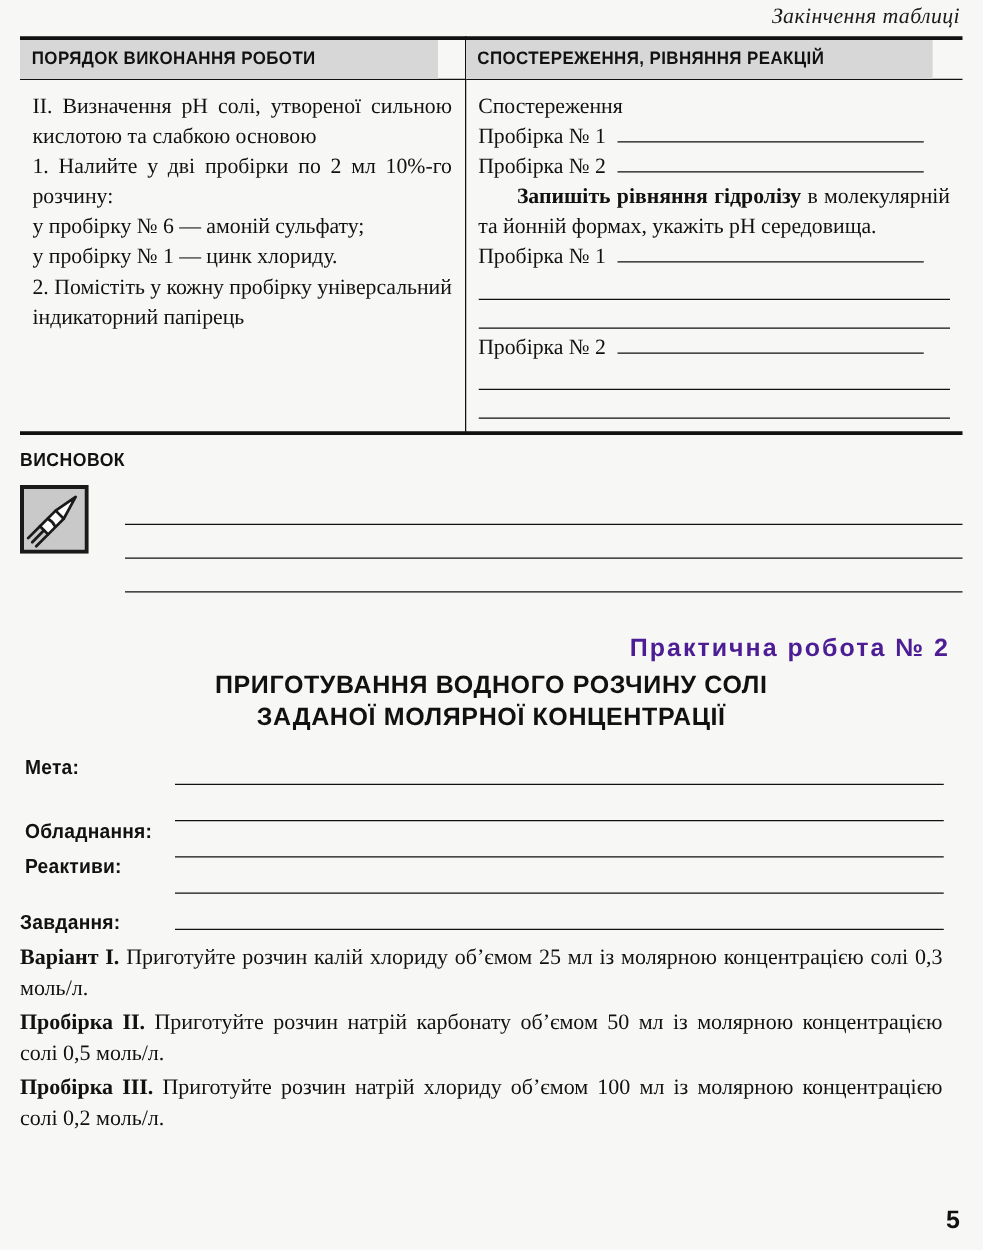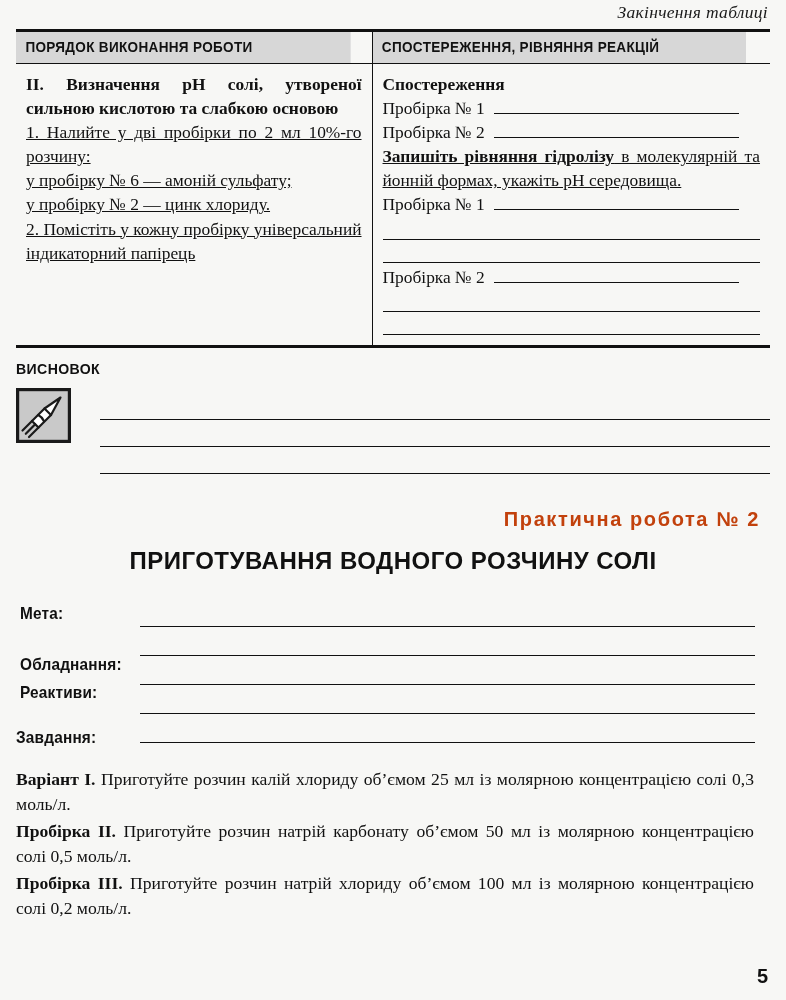--- a/index.html
+++ b/index.html
@@ -64,31 +64,30 @@
   .data-table td {
     vertical-align: top;
     border-right: 1px solid #111;
     padding: 8px 10px 10px 10px;
     font-size: 17.4px;
     line-height: 1.385;
   }
   .data-table td:last-child { border-right: none; }
 
   .cell-lead {
-    font-weight: bold;
+    font-weight: normal;
     text-align: justify;
     text-align-last: left;
     hyphens: manual;
   }
   .cell-par {
     text-align: justify;
     text-align-last: left;
-    text-decoration: underline;
-  }
-  .bold-run { font-weight: bold; }
+  }
+  .bold-run { font-weight: bold; margin-left: 31px; }
 
   
   .inline-rule {
     display: inline-block;
     border-bottom: 1.6px solid #111;
     vertical-align: baseline;
     margin-left: 5px;
     height: 0.95em;
   }
   
@@ -128,44 +127,44 @@
     padding-top: 7px;
   }
   .ruled {
     border-bottom: 1.7px solid #111;
     height: 26px;
   }
 
   
   .pw-kicker {
     text-align: right;
-    color: #c2410c;
+    color: #4c1d95;
     font-family: "Liberation Sans Narrow", "Liberation Sans", sans-serif;
     font-weight: bold;
     font-size: 20px;
     letter-spacing: 1.6px;
     margin-top: 34px;
     padding-right: 10px;
   }
   .pw-title {
     text-align: center;
     font-family: "Liberation Sans Narrow", "Liberation Sans", sans-serif;
     font-weight: bold;
-    font-size: 24px;
+    font-size: 20px;
     letter-spacing: .5px;
     line-height: 1.32;
-    margin-top: 14px;
+    margin-top: 4px;
     color: #111;
     padding: 0 40px;
   }
 
   
   .form-block {
     position: relative;
-    margin-top: 22px;
+    margin-top: 12px;
     height: 122px;
   }
   .form-labels { position: absolute; left: 4px; top: 0; width: 130px; }
   .form-label {
     position: absolute;
     font-family: "Liberation Sans Narrow", "Liberation Sans", sans-serif;
     font-weight: bold;
     font-size: 16.2px;
     letter-spacing: .2px;
     transform: scaleX(0.95);
@@ -195,21 +194,21 @@
     padding-top: 2px;
   }
   .task-text {
     flex: 1 1 auto;
     font-size: 17.6px;
     line-height: 1.4;
     text-align: justify;
     text-align-last: left;
     padding-right: 16px;
   }
-  .variants { margin-top: 20px; padding-right: 16px; }
+  .variants { margin-top: 5px; padding-right: 16px; }
   .variant {
     font-size: 17.6px;
     line-height: 1.42;
     text-align: justify;
     text-align-last: left;
     margin-top: 2px;
   }
   .variant b { font-weight: bold; }
 
   
@@ -236,21 +235,21 @@
         <th style="width:44.5%">ПОРЯДОК ВИКОНАННЯ РОБОТИ</th>
         <th>СПОСТЕРЕЖЕННЯ, РІВНЯННЯ РЕАКЦІЙ</th>
       </tr>
     </thead>
     <tbody>
       <tr>
         <td>
           <div class="cell-lead">II. Визначення pH солі, утвореної сильною кислотою та слабкою основою</div>
           <div class="cell-par">1. Налийте у дві пробірки по 2 мл 10%-го розчину:</div>
           <div class="cell-par">у пробірку № 6 — амоній сульфату;</div>
-          <div class="cell-par">у пробірку № 2 — цинк хлориду.</div>
+          <div class="cell-par">у пробірку № 1 — цинк хлориду.</div>
           <div class="cell-par">2. Помістіть у кожну пробірку універсальний індикаторний папірець</div>
         </td>
 
         <td>
           <div class="cell-lead">Спостереження</div>
 
           <div>
             <span>Пробірка № 1</span>
             <span class="inline-rule" style="width:245px"></span>
           </div>
@@ -307,20 +306,21 @@
         <div class="ruled"></div>
         <div class="ruled"></div>
       </div>
     </div>
   </div>
 
   <div class="pw-kicker">Практична робота № 2</div>
 
   <div class="pw-title">
     <div>ПРИГОТУВАННЯ ВОДНОГО РОЗЧИНУ СОЛІ</div>
+    <div>ЗАДАНОЇ МОЛЯРНОЇ КОНЦЕНТРАЦІЇ</div>
   </div>
 
   <div class="form-block">
     <div class="form-labels">
       <div class="form-label" style="top:6px">Мета:</div>
       <div class="form-label" style="top:57px">Обладнання:</div>
       <div class="form-label" style="top:85px">Реактиви:</div>
     </div>
     <div class="form-rules">
       <div class="form-rule"></div>

